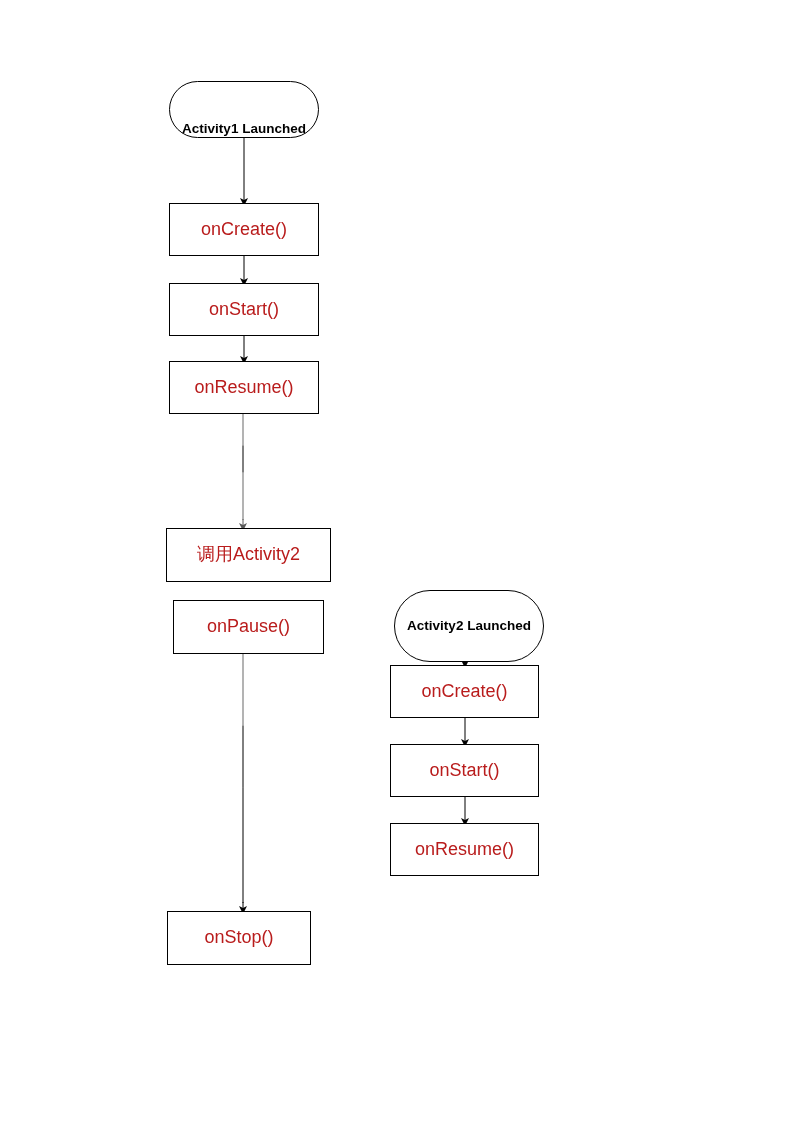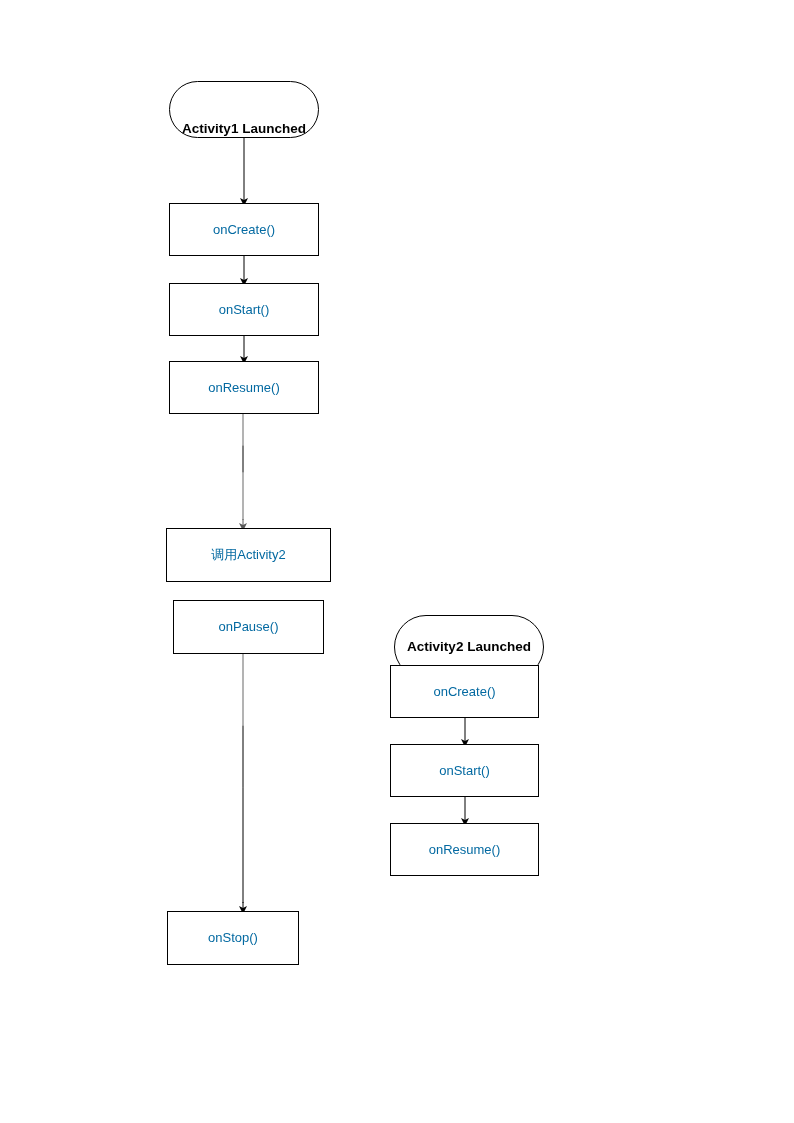--- a/index.html
+++ b/index.html
@@ -22,22 +22,22 @@
     height: 1123px;
   }
   .node {
     position: absolute;
     box-sizing: border-box;
     background: #ffffff;
     border: 1px solid #000000;
     display: flex;
     align-items: center;
     justify-content: center;
-    color: #0369a1;
-    font-size: 13px;
+    color: #b91c1c;
+    font-size: 18px;
     line-height: 1.2;
     text-align: center;
   }
   .node.terminal {
     border-radius: 999px;
     font-weight: bold;
     font-size: 13.5px;
     color: #000000;
   }
   .node-label {
@@ -113,24 +113,24 @@
       </div>
       <div class="node" style="left: 169px; top: 361px; width: 150px; height: 53px;">
         <span class="node-label">onResume()</span>
       </div>
       <div class="node" style="left: 166px; top: 528px; width: 165px; height: 54px;">
         <span class="node-label">调用Activity2</span>
       </div>
       <div class="node" style="left: 166px; top: 600px; width: 151px; height: 54px; margin-left: 7px;">
         <span class="node-label">onPause()</span>
       </div>
-      <div class="node" style="left: 167px; top: 911px; width: 132px; height: 54px;">
+      <div class="node" style="left: 167px; top: 911px; width: 144px; height: 54px;">
         <span class="node-label">onStop()</span>
       </div>
-      <div class="node terminal" style="left: 394px; top: 590px; width: 150px; height: 64px; margin-top: 25px;">
+      <div class="node terminal" style="left: 394px; top: 590px; width: 150px; height: 72px;">
         <span class="node-label">Activity2 Launched</span>
       </div>
       <div class="node" style="left: 390px; top: 665px; width: 149px; height: 53px;">
         <span class="node-label">onCreate()</span>
       </div>
       <div class="node" style="left: 390px; top: 744px; width: 149px; height: 53px;">
         <span class="node-label">onStart()</span>
       </div>
       <div class="node" style="left: 390px; top: 823px; width: 149px; height: 53px;">
         <span class="node-label">onResume()</span>

